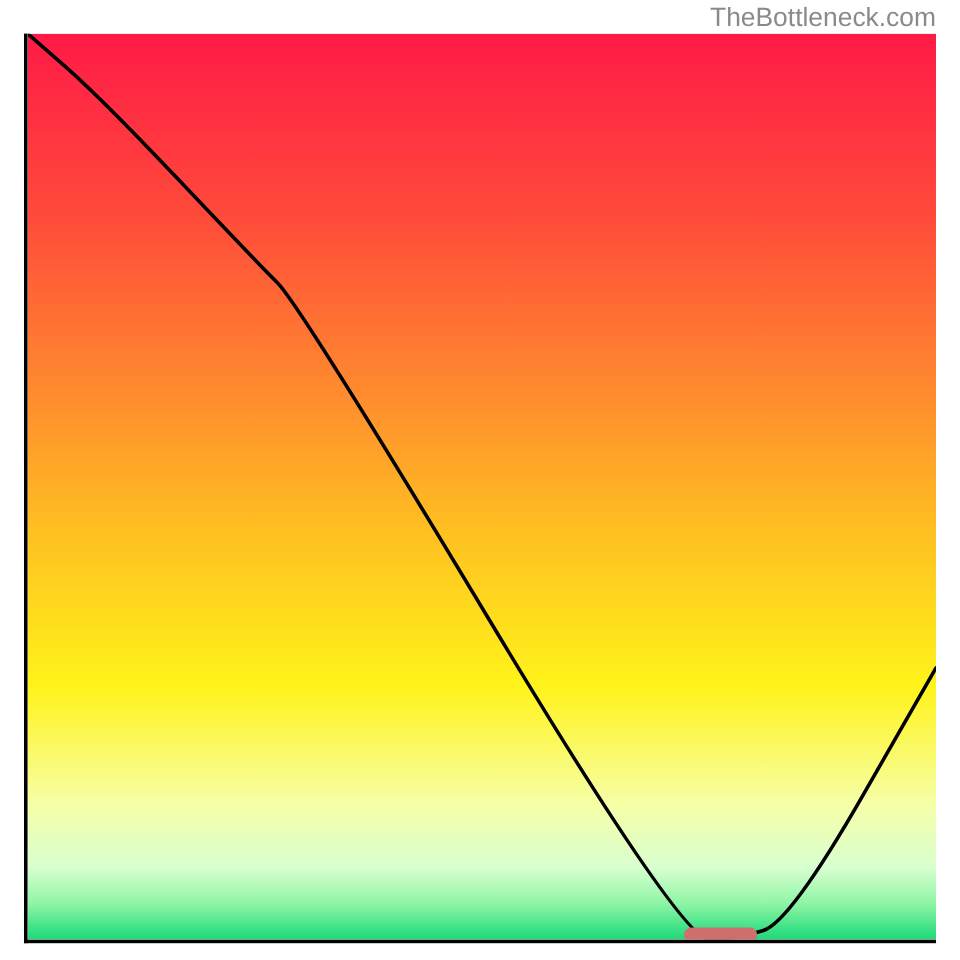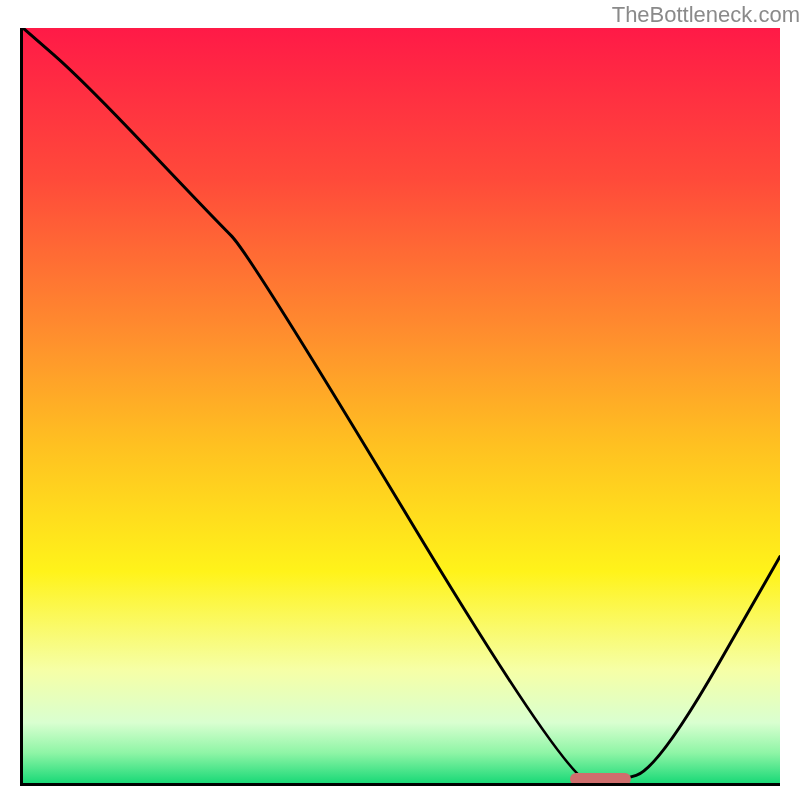--- a/index.html
+++ b/index.html
@@ -11,21 +11,21 @@
     overflow: hidden;
   }
   .chart-container {
     position: relative;
     width: 800px;
     height: 800px;
   }
   .watermark {
     position: absolute;
     top: 2px;
-    right: 0;
+    right: 20px;
     color: #8a8a8a;
     font-family: Arial, sans-serif;
     font-size: 22px;
     font-weight: 500;
     z-index: 10;
   }
   .plot-area {
     position: absolute;
     left: 20px;
     top: 28px;

